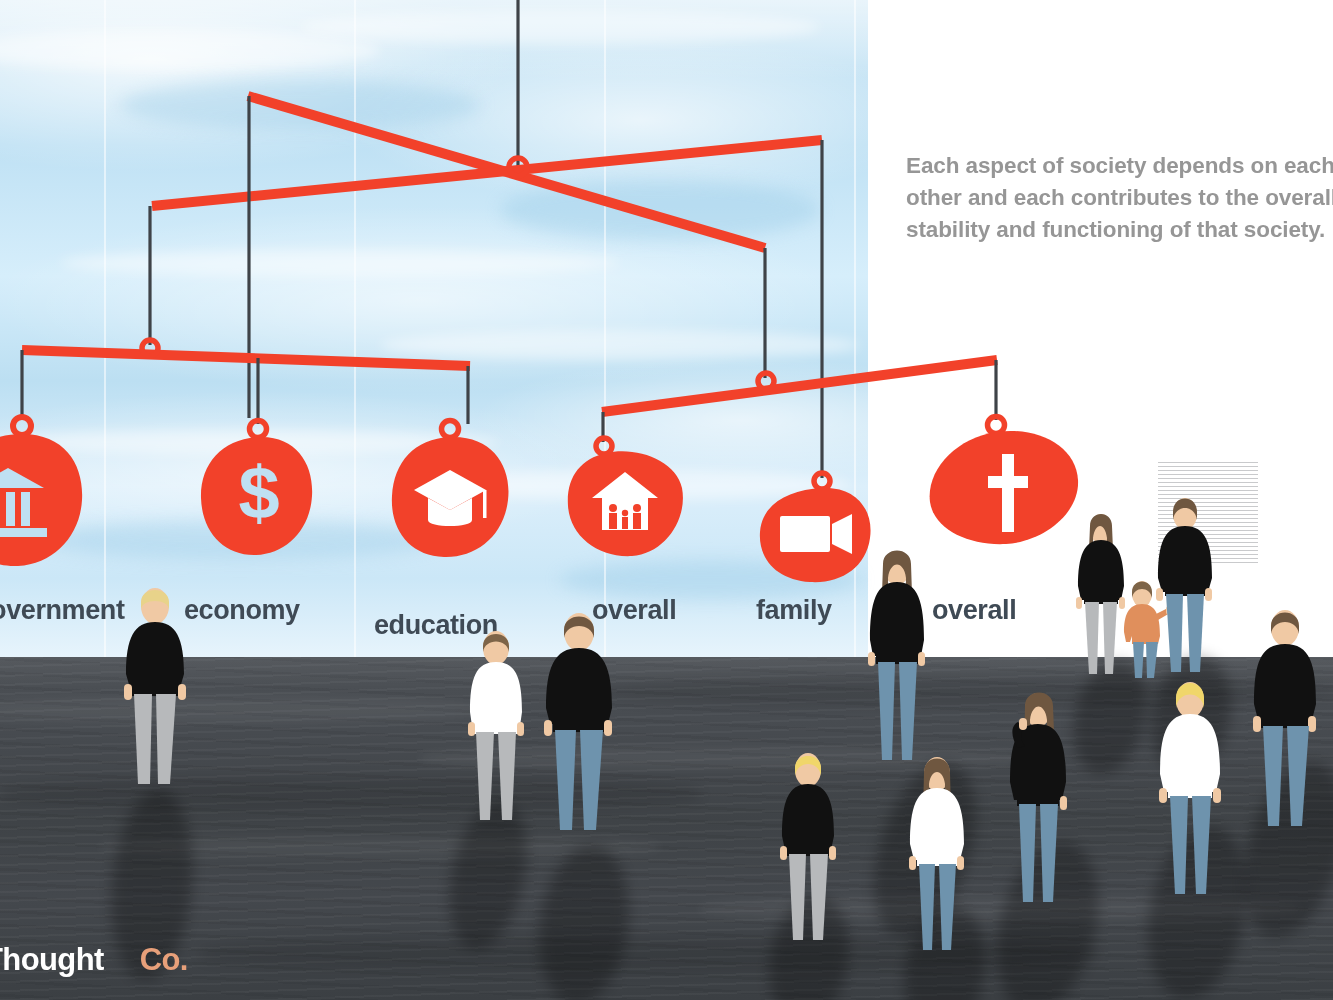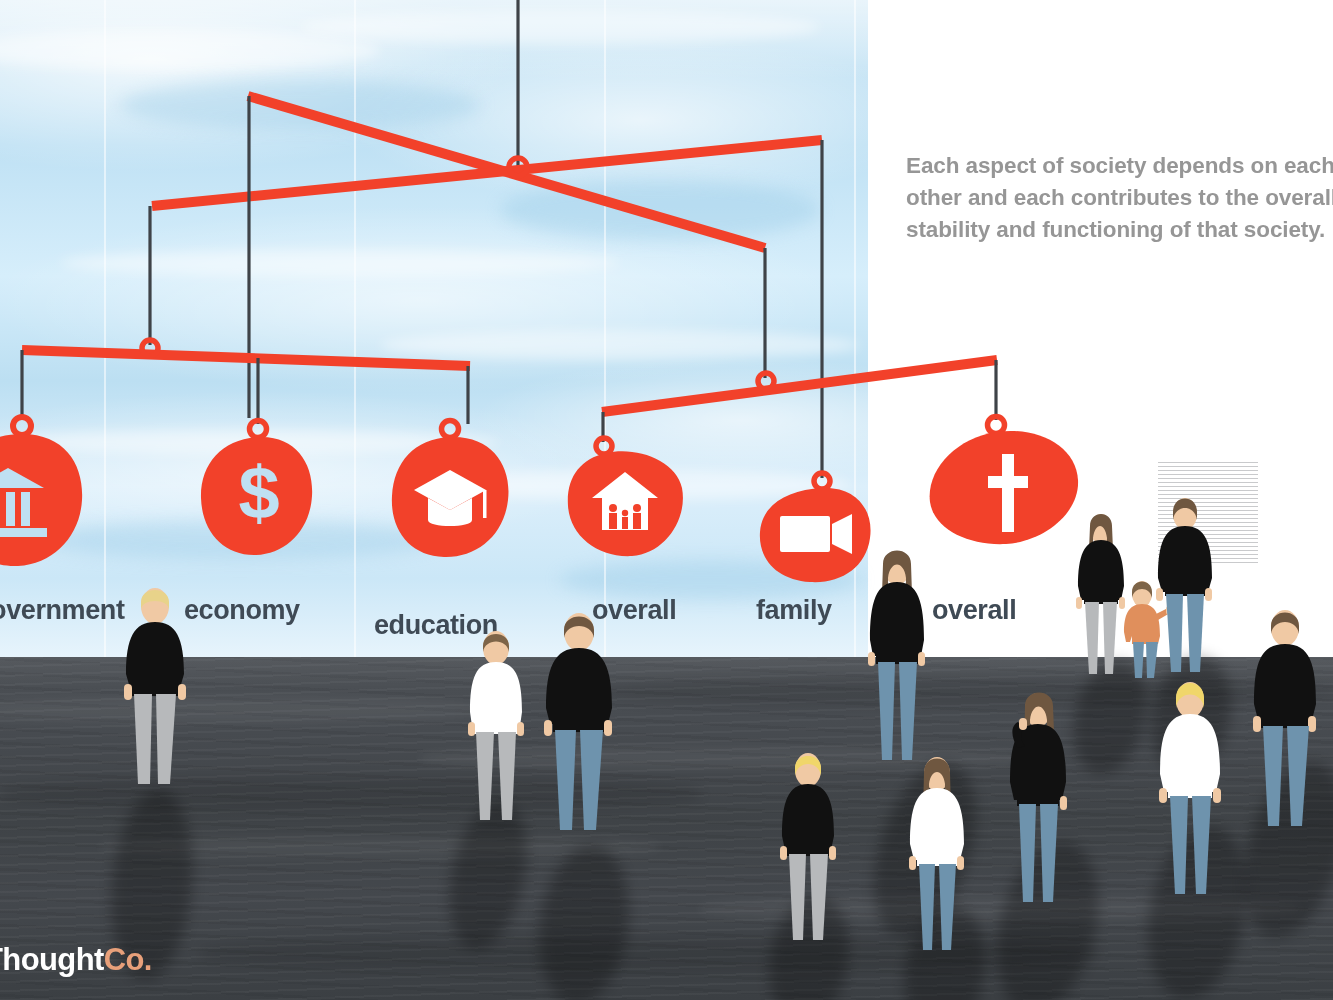--- a/index.html
+++ b/index.html
@@ -73,21 +73,21 @@
     position:absolute;left:1158px;top:462px;width:100px;height:102px;
     background:repeating-linear-gradient(180deg,#c9cacc 0px,#c9cacc 1px,#ffffff 1px,#ffffff 4px);
   }
 
   
   .logo{
     position:absolute;left:-16px;bottom:22px;
     font-size:31px;font-weight:bold;letter-spacing:-.6px;white-space:nowrap;
   }
   .logo .w{color:#ffffff;}
-  .logo .o{color:#e8a07a;}
+  .logo .o{color:#e8a07a;margin-left:36px;}
 </style>
 </head>
 <body>
 
 <div id="stage">
 
   <div class="sky">
     <div class="sky-streak" style="left:-40px;top:30px;width:420px;height:40px;"></div>
     <div class="sky-streak" style="left:300px;top:10px;width:520px;height:34px;"></div>
     <div class="sky-streak" style="left:60px;top:250px;width:560px;height:26px;"></div>

